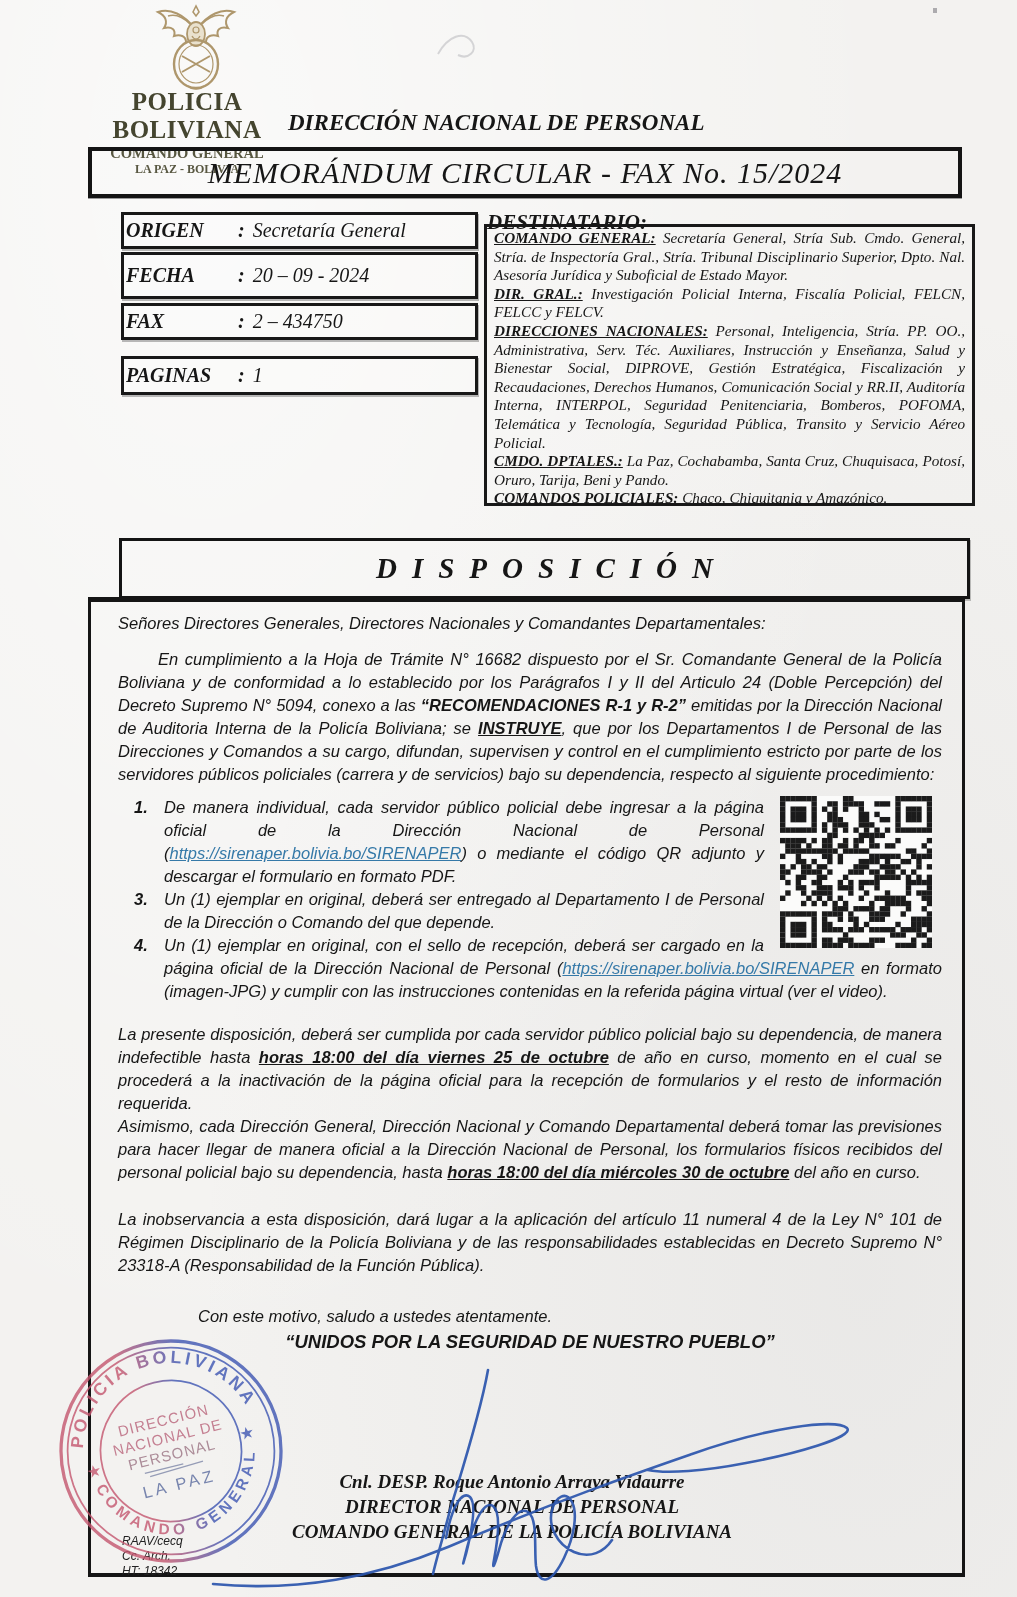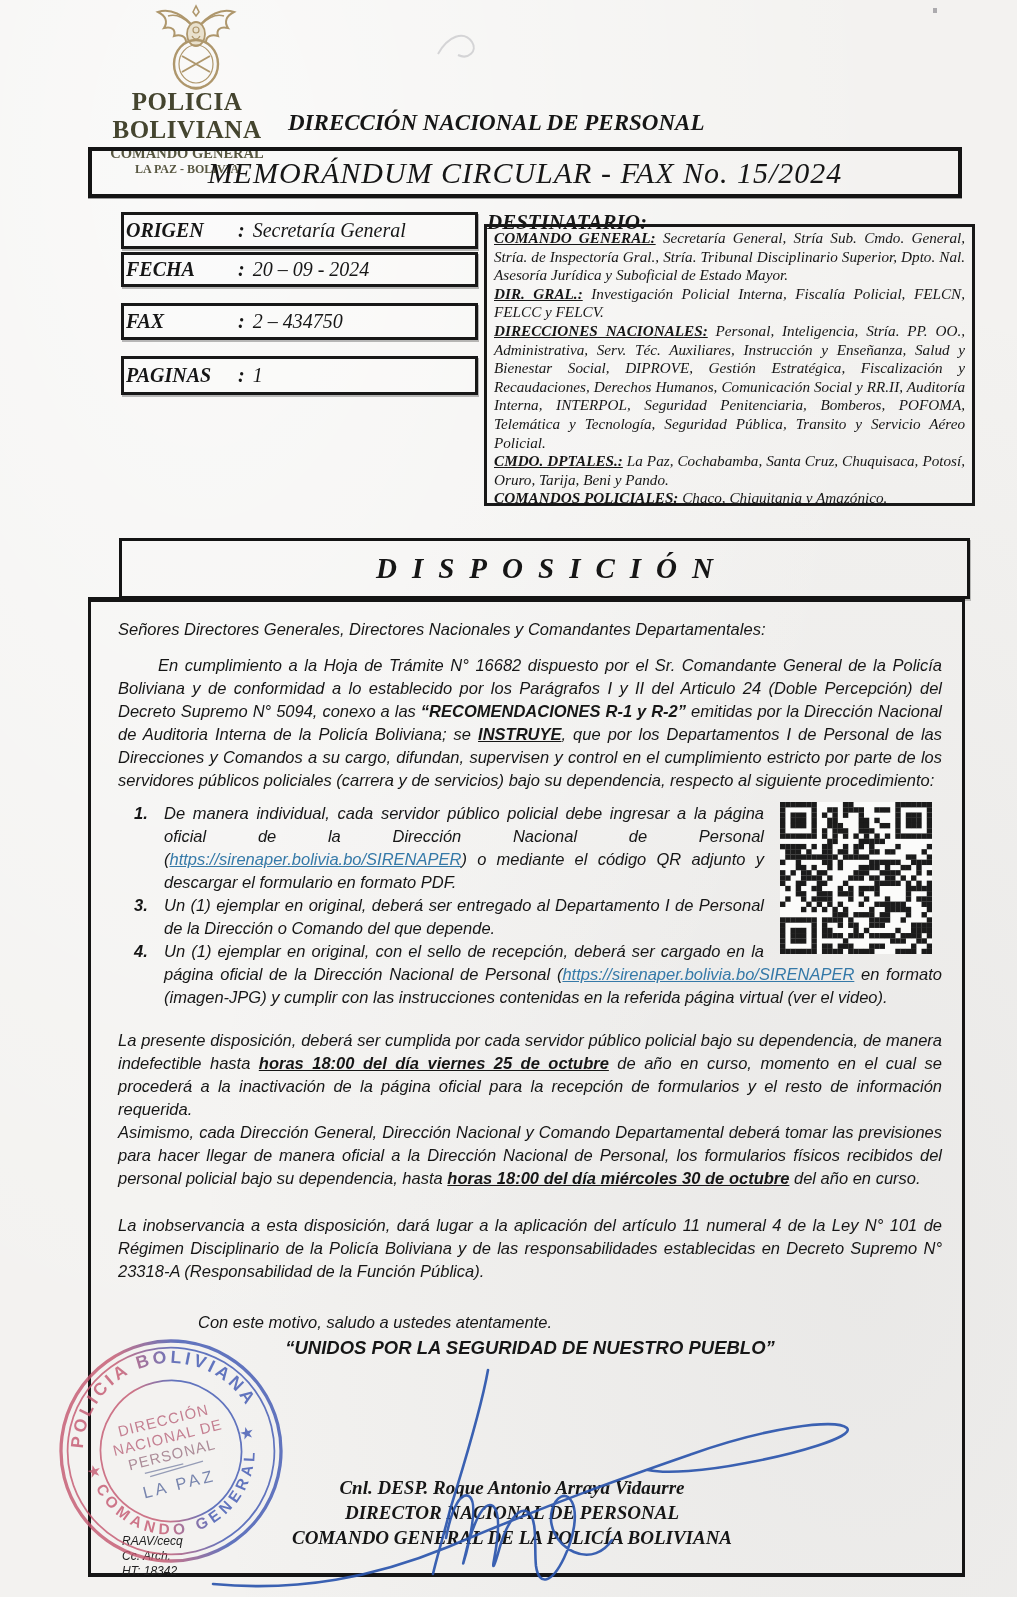--- a/index.html
+++ b/index.html
@@ -39,21 +39,21 @@
   .dest-label{font-weight:bold;text-decoration:underline;}
   
   .disp-box{position:absolute;left:119px;top:538px;width:851px;height:61px;border:3px solid #141414;
     box-sizing:border-box;display:flex;align-items:center;justify-content:center;box-shadow:1px 2px 0 rgba(60,60,60,.3);}
   .disp-box span{font-family:"Liberation Serif",serif;font-style:italic;font-weight:bold;font-size:29px;
     letter-spacing:15px;padding-left:15px;}
   
   .body-box{position:absolute;left:88px;top:597px;width:877px;height:980px;border:3px solid #151515;
     border-top-width:5px;border-bottom-width:4px;box-sizing:border-box;padding:8px 20px 0 27px;
     font-style:italic;font-size:16.5px;line-height:23px;}
-  .salutation{margin-top:8px;}
+  .salutation{margin-top:2px;}
   .para{text-align:justify;}
   .p1{margin-top:13px;text-indent:40px;}
   .b{font-weight:bold;font-style:italic;}
   .bu{font-weight:bold;text-decoration:underline;}
   .list{margin-top:10px;}
   .qr-wrap{float:right;width:152px;height:152px;margin:0 10px 8px 16px;background:#fbfbfa;}
   .li{padding-left:46px;text-indent:-30px;text-align:justify;}
   .num{display:inline-block;width:30px;text-indent:0;font-weight:bold;}
   .link{color:#3579a8;text-decoration:underline;}
   .deadline{margin-top:20px;}
@@ -104,21 +104,21 @@
 
   <div class="memo-box">
     <span>MEMORÁNDUM CIRCULAR - FAX No. 15/2024</span>
   </div>
 
   <div class="meta-box" style="top:212px;height:37px;">
     <span class="meta-label">ORIGEN</span>
     <span class="meta-sep">:</span>
     <span>Secretaría General</span>
   </div>
-  <div class="meta-box" style="top:252px;height:35px;">
+  <div class="meta-box" style="top:252px;height:47px;">
     <span class="meta-label">FECHA</span>
     <span class="meta-sep">:</span>
     <span>20 – 09 - 2024</span>
   </div>
   <div class="meta-box" style="top:303px;height:37px;">
     <span class="meta-label">FAX</span>
     <span class="meta-sep">:</span>
     <span>2 – 434750</span>
   </div>
   <div class="meta-box" style="top:356px;height:39px;">

